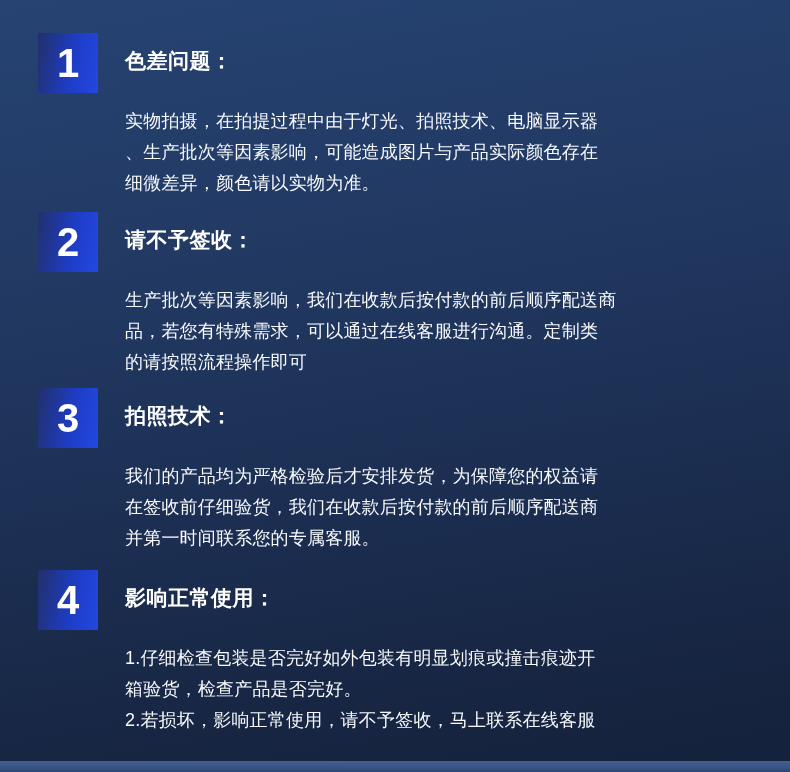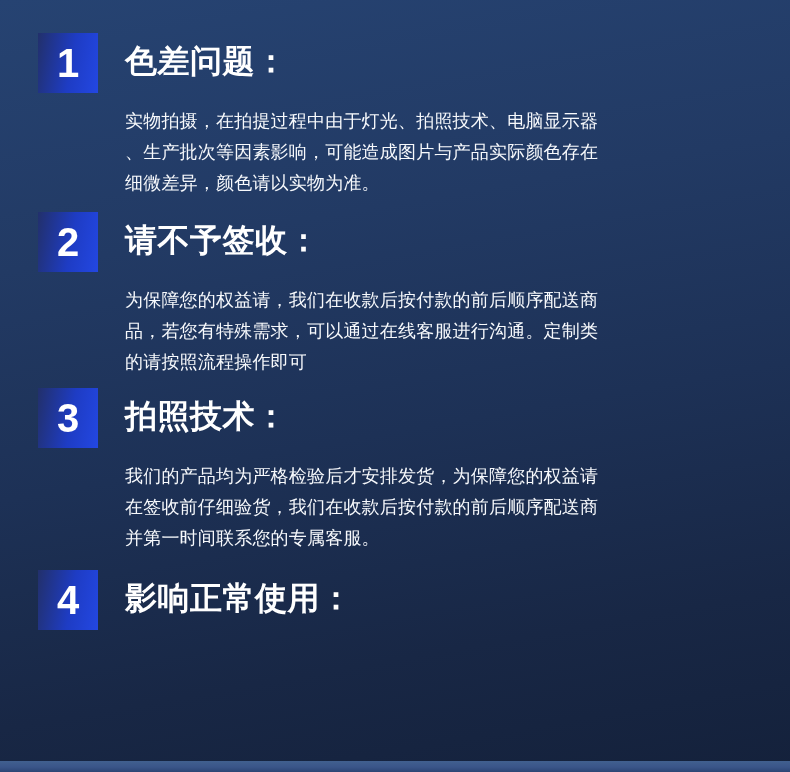--- a/index.html
+++ b/index.html
@@ -46,21 +46,21 @@
     align-items: center;
     justify-content: center;
     line-height: 1;
   }
   .section-content {
     margin-left: 27px;
     width: 632px;
   }
   .section-title {
     margin-top: 13px;
-    font-size: 32px;
+    font-size: 21px;
     line-height: 30px;
     font-weight: 700;
     color: #ffffff;
     letter-spacing: 0.5px;
   }
   .section-body {
     margin-top: 30px;
     font-size: 18px;
     line-height: 31px;
     color: #f7f9fc;
@@ -88,36 +88,39 @@
     <div class="section-body">实物拍摄，在拍提过程中由于灯光、拍照技术、电脑显示器
 、生产批次等因素影响，可能造成图片与产品实际颜色存在
 细微差异，颜色请以实物为准。</div>
   </div>
 </div>
 
 <div class="section section-2">
   <div class="num-badge">2</div>
   <div class="section-content">
     <div class="section-title">请不予签收：</div>
-    <div class="section-body">为保障您的权益请，我们在收款后按付款的前后顺序配送商
+    <div class="section-body">生产批次等因素影响，我们在收款后按付款的前后顺序配送商
 品，若您有特殊需求，可以通过在线客服进行沟通。定制类
 的请按照流程操作即可</div>
   </div>
 </div>
 
 <div class="section section-3">
   <div class="num-badge">3</div>
   <div class="section-content">
     <div class="section-title">拍照技术：</div>
     <div class="section-body">我们的产品均为严格检验后才安排发货，为保障您的权益请
 在签收前仔细验货，我们在收款后按付款的前后顺序配送商
 并第一时间联系您的专属客服。</div>
   </div>
 </div>
 
 <div class="section section-4">
   <div class="num-badge">4</div>
   <div class="section-content">
     <div class="section-title">影响正常使用：</div>
+    <div class="section-body">1.仔细检查包装是否完好如外包装有明显划痕或撞击痕迹开
+箱验货，检查产品是否完好。
+2.若损坏，影响正常使用，请不予签收，马上联系在线客服</div>
   </div>
 </div>
 
 <div class="bottom-bar"></div>
 
 </body></html>

